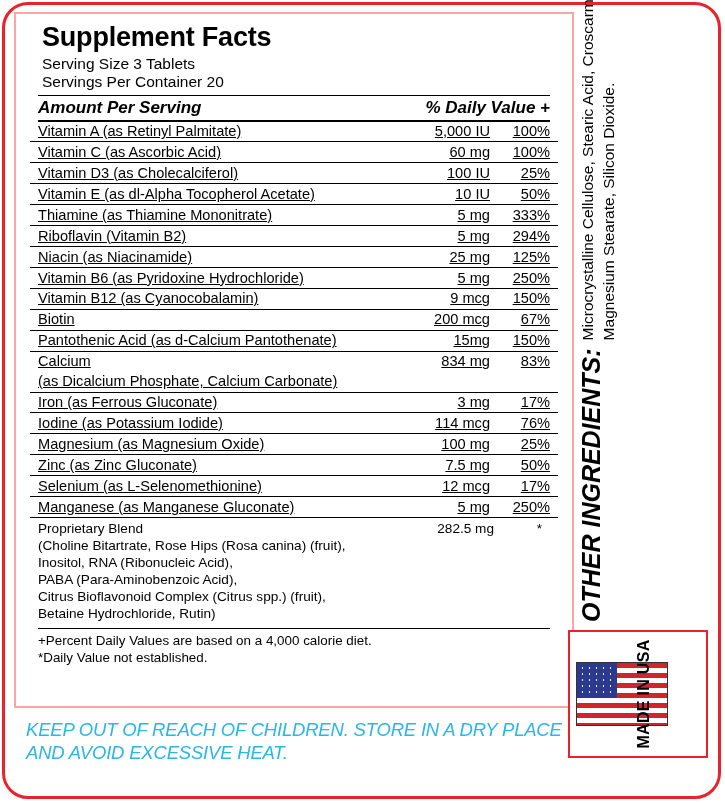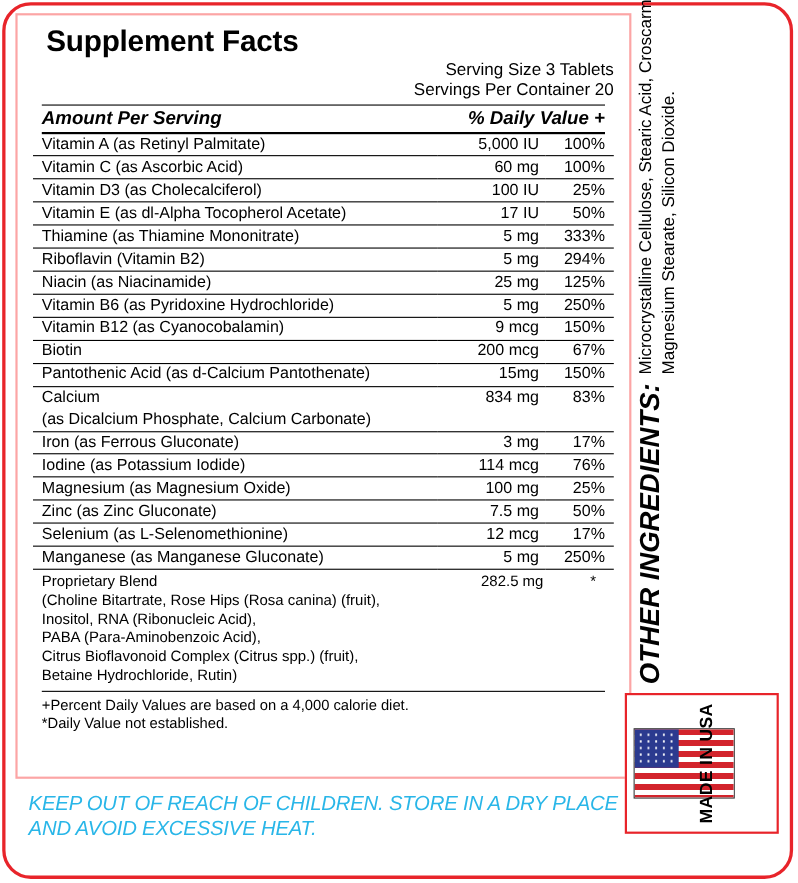--- a/index.html
+++ b/index.html
@@ -53,21 +53,20 @@
     font-weight: bold;
     letter-spacing: -0.2px;
     margin: 2px 0 2px 12px;
     color: #000;
   }
   .serving-line {
     font-size: 15.5px;
     margin-left: 12px;
     line-height: 1.18;
     color: #000;
-    text-align: right;
   }
 
   .rule-thin {
     border-bottom: 1px solid #000;
     margin: 3px 8px 0 8px;
   }
   .rule-med {
     border-bottom: 2px solid #000;
     margin: 0 8px;
   }
@@ -91,20 +90,21 @@
     border-collapse: collapse;
     font-size: 14.6px;
     color: #000;
     margin-top: 0;
   }
   table.nutrients td {
     padding: 1.5px 0 1.5px 0;
     border-bottom: 1px solid #000;
     vertical-align: bottom;
     line-height: 1.16;
+    text-decoration: underline;
   }
   table.nutrients td.name {
     text-align: left;
     padding-left: 8px;
   }
   table.nutrients td.amt {
     text-align: right;
     white-space: nowrap;
     padding-right: 6px;
     width: 92px;
@@ -296,21 +296,21 @@
           <td class="amt">60 mg</td>
           <td class="pct">100%</td>
         </tr>
         <tr>
           <td class="name">Vitamin D3 (as Cholecalciferol)</td>
           <td class="amt">100 IU</td>
           <td class="pct">25%</td>
         </tr>
         <tr>
           <td class="name">Vitamin E (as dl-Alpha Tocopherol Acetate)</td>
-          <td class="amt">17 IU</td>
+          <td class="amt">10 IU</td>
           <td class="pct">50%</td>
         </tr>
         <tr>
           <td class="name">Thiamine (as Thiamine Mononitrate)</td>
           <td class="amt">5 mg</td>
           <td class="pct">333%</td>
         </tr>
         <tr>
           <td class="name">Riboflavin (Vitamin B2)</td>
           <td class="amt">5 mg</td>

